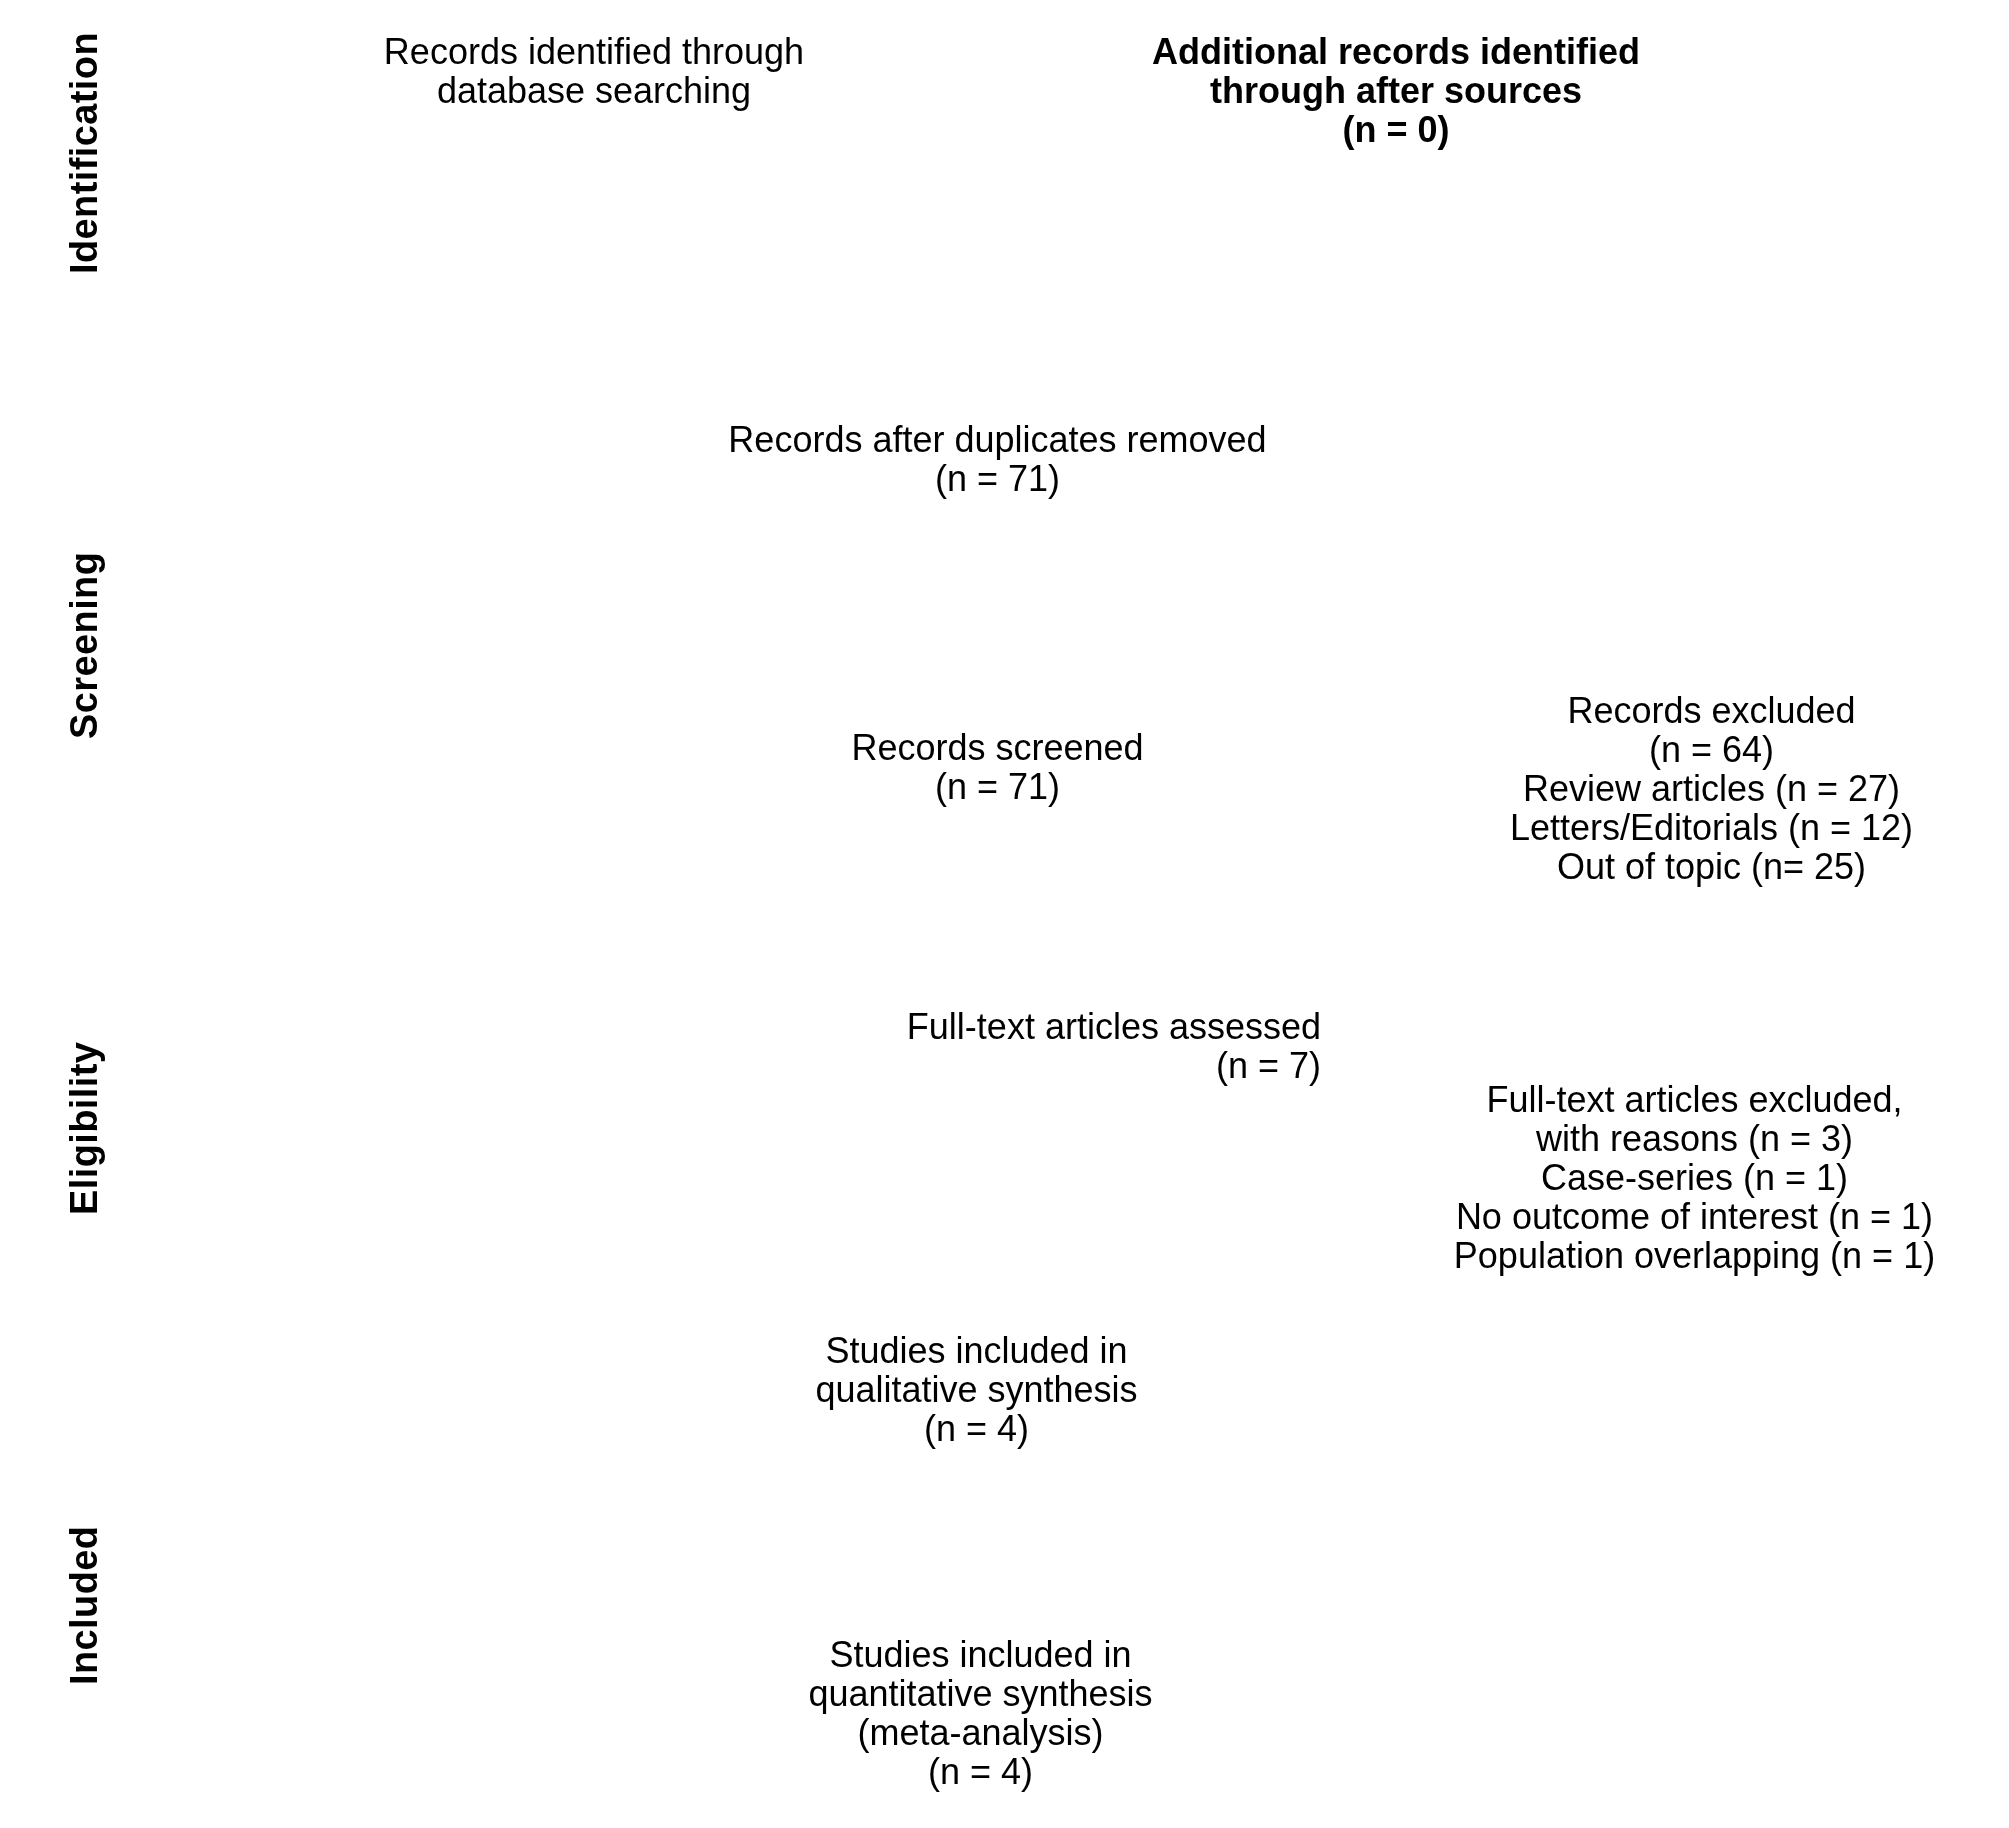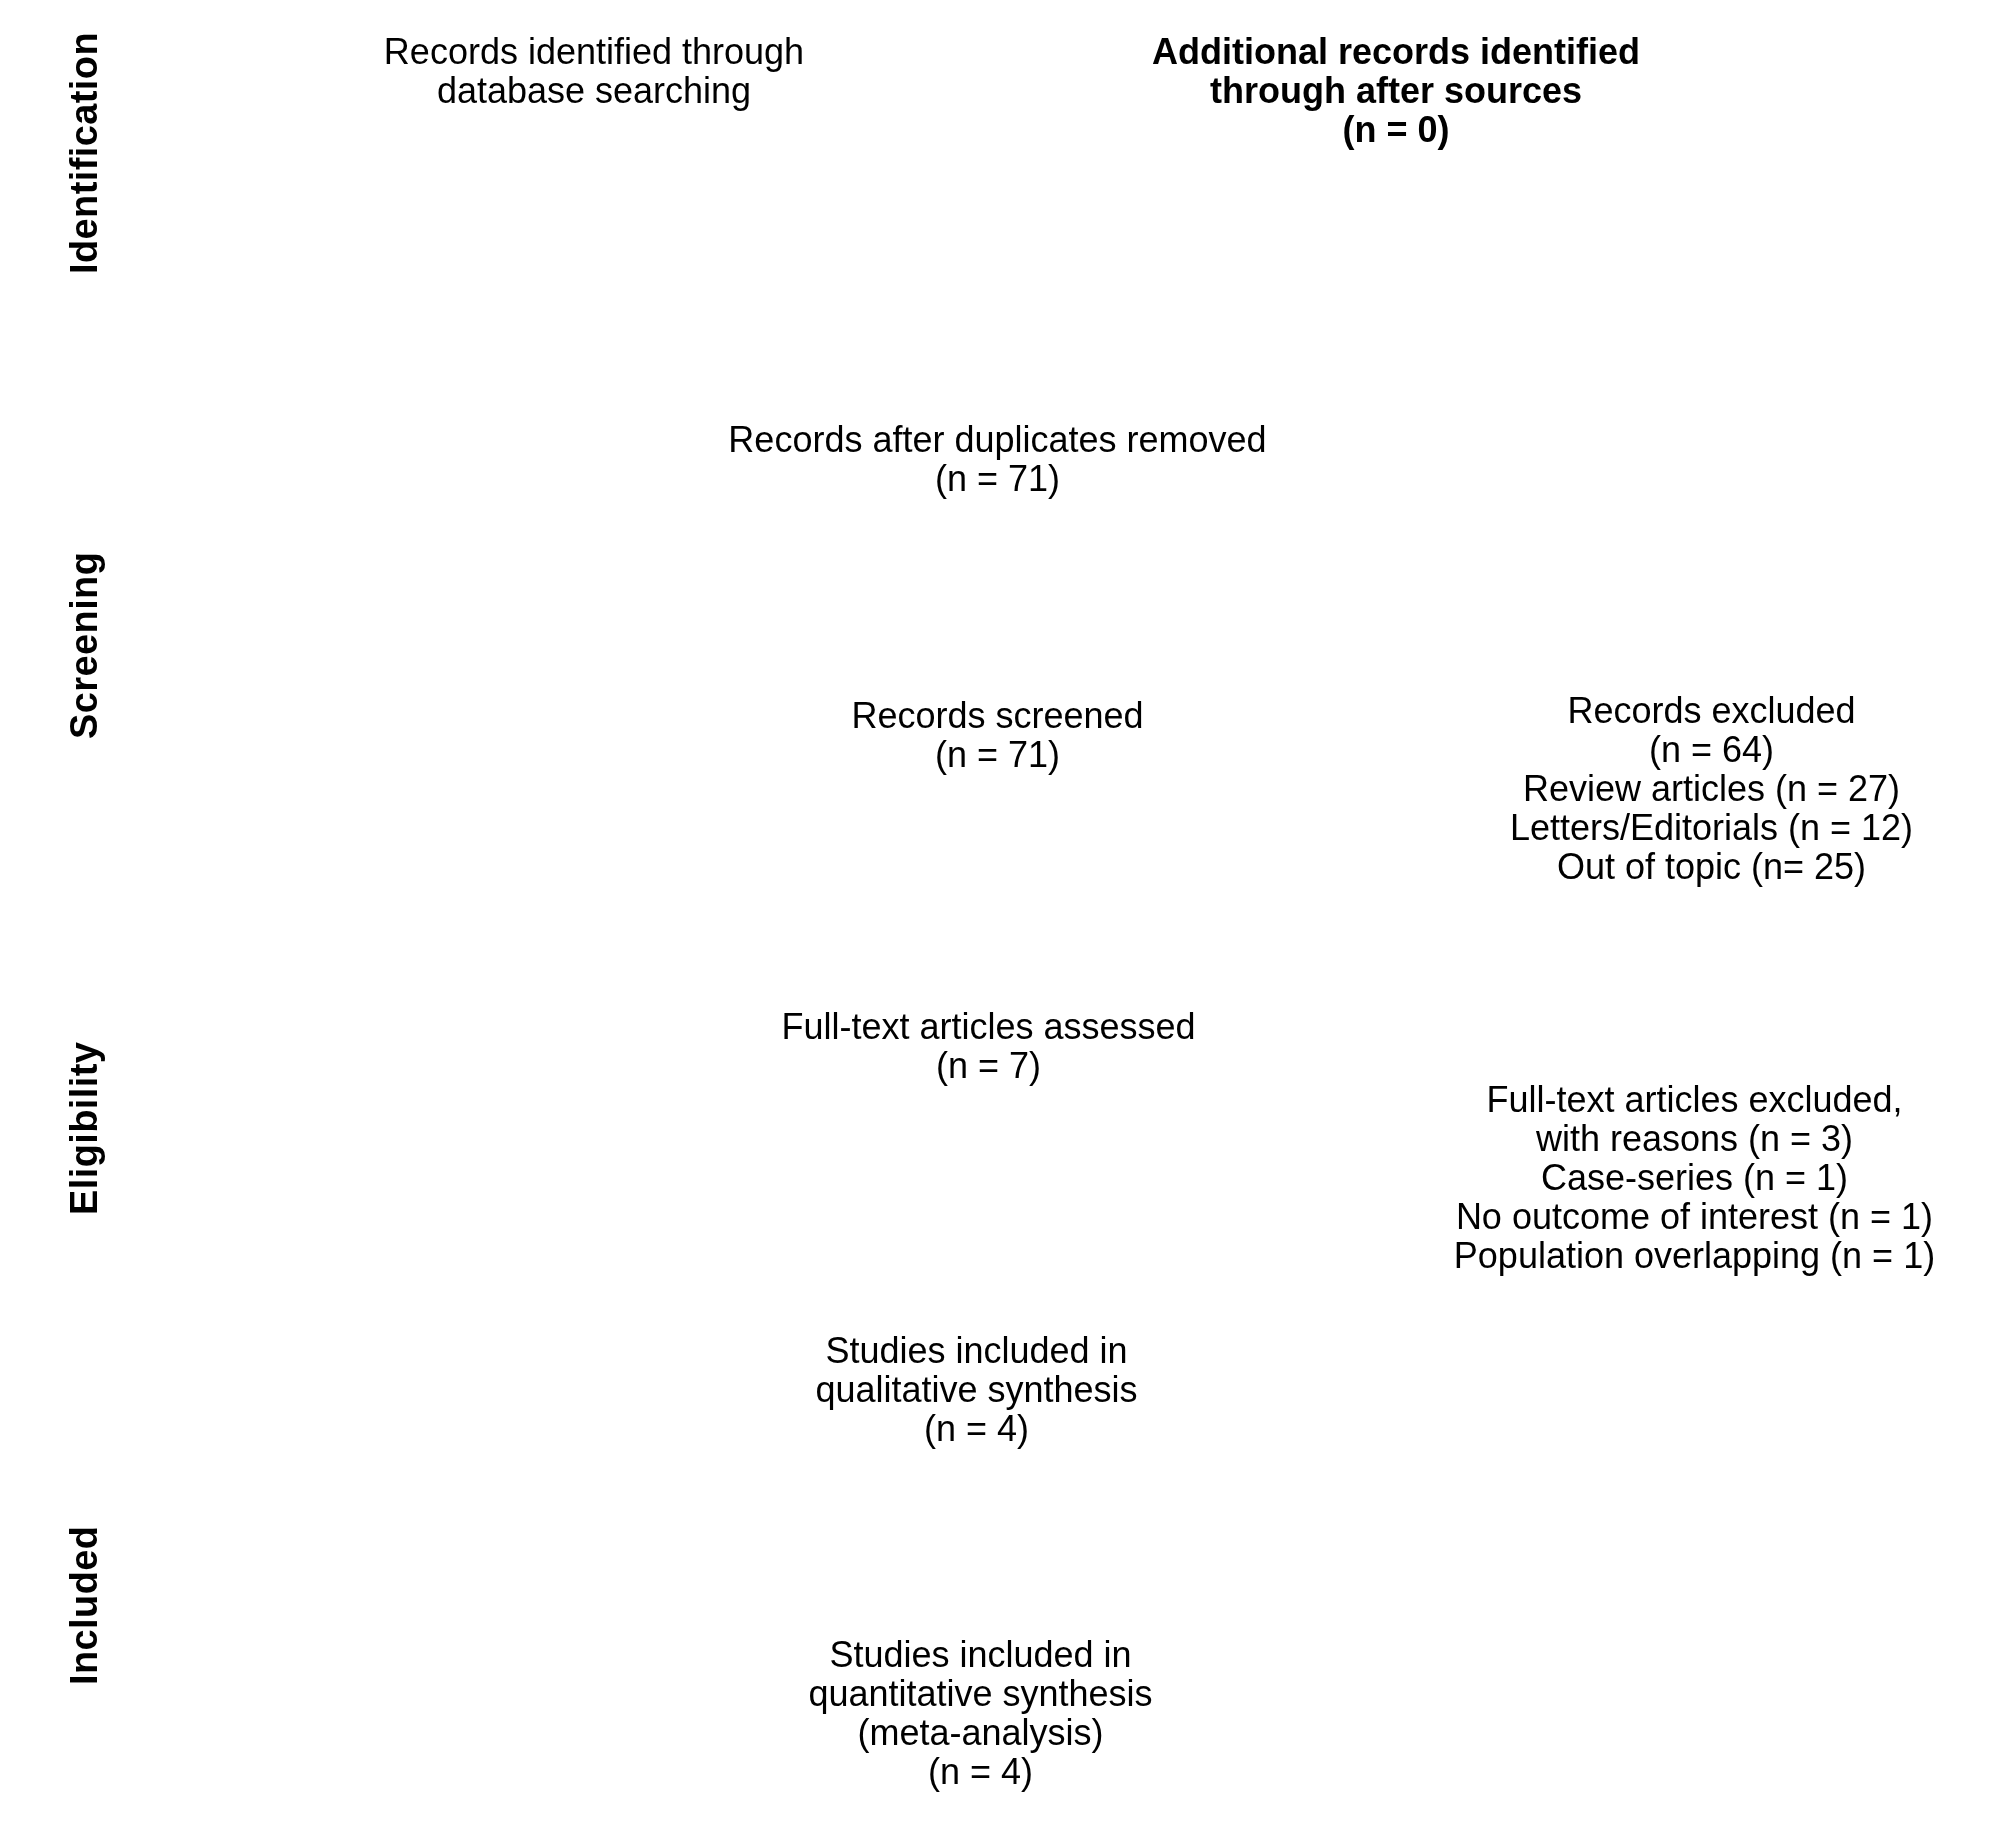--- a/index.html
+++ b/index.html
@@ -43,23 +43,23 @@
   }
   .flow-block .ln {
     display: block;
     white-space: nowrap;
   }
 
   
   #blk-db-search      { left: 274px;  top: 11.6px;   width: 640px; }
   #blk-other-sources  { left: 1076px; top: 11.6px;   width: 640px; font-weight: bold; }
   #blk-dupes-removed  { left: 582px;  top: 400px;  width: 831px; }
-  #blk-screened       { left: 665px;  top: 676px;  width: 665px; }
+  #blk-screened       { left: 665px;  top: 708px;  width: 665px; }
   #blk-excluded       { left: 1379px; top: 671px;  width: 665px; }
-  #blk-fulltext       { left: 656px;  top: 987px; width: 665px; }
+  #blk-fulltext       { left: 656px;  top: 987px; width: 665px; text-align: right; }
   #blk-fulltext-excl  { left: 1354px; top: 1060px; width: 681px; }
   #blk-qualitative    { left: 644px;  top: 1311px; width: 665px; }
   #blk-quantitative   { left: 648px;  top: 1615px; width: 665px; }
 
   
   #lbl-identification { left: 65px;  top: 274px; }
   #lbl-screening      { left: 65px;  top: 739px; }
   #lbl-eligibility    { left: 65px;  top: 1215px; }
   #lbl-included       { left: 65px;  top: 1685px; }
 </style>

